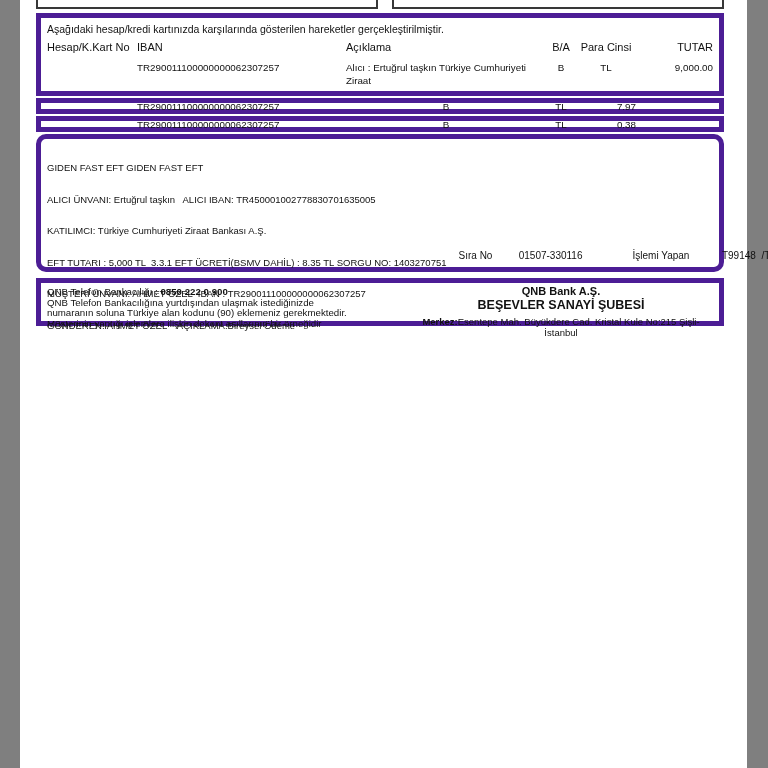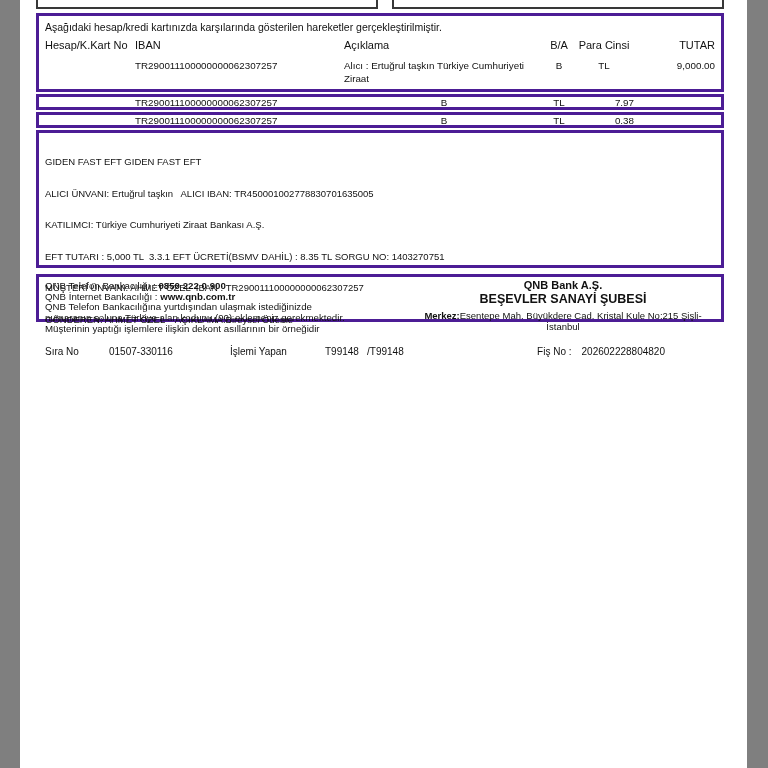--- a/index.html
+++ b/index.html
@@ -6,35 +6,35 @@
   html,body { width:768px; height:768px; overflow:hidden; }
   body { background:#7f7f7f; font-family:"Liberation Sans", sans-serif; color:#111; }
   .paper { position:absolute; left:20px; top:0; width:727px; height:768px; background:#ffffff; }
   .doc { padding-left:16px; padding-right:23px; }
 
   .stub-row { display:flex; gap:14px; height:9px; }
   .stub { background:#fff; border:2px solid #383838; border-top:none; }
   .stub-left { width:342px; }
   .stub-right { flex:1; }
 
-  .box { border:3px solid #4c1d95; background:#fff; }
+  .box { border:5px solid #4c1d95; background:#fff; }
 
   .boxA { margin-top:4px; padding-bottom:4px; }
   .intro { font-size:10.5px; line-height:12px; padding:5px 6px 0 6px; }
 
   .trow { display:grid; grid-template-columns:90px 209px 200px 30px 60px 1fr; padding:0 6px; font-size:9.8px; line-height:13px; }
   .hdr { margin-top:6px; font-size:11px; }
   .firstrow { margin-top:7px; }
   .c-ba, .c-cur { text-align:center; }
   .c-amt { text-align:right; }
 
   .rowbox { margin-top:2px; height:16px; display:flex; align-items:center; }
   .rowbox .trow { width:100%; }
 
-  .boxD { margin-top:2px; height:138px; display:flex; flex-direction:column; justify-content:space-between; padding:3px 0 5px 0; }
+  .boxD { margin-top:2px; height:138px; display:flex; flex-direction:row; justify-content:space-between; padding:3px 0 5px 0;border-radius:10px; }
   .details { padding:0 6px; font-size:9.5px; line-height:10.5px; white-space:pre; }
 
   .sira-row { display:flex; align-items:flex-end; padding:0 6px; font-size:10px; line-height:12px; }
   .w-sira { width:64px; } .w-sirav { width:121px; } .w-isl { width:95px; }
   .w-t1 { width:42px; } .w-t2 { flex:1; }
   .fis-label { margin-right:10px; } .fis-value { margin-right:50px; }
 
   .boxE { margin-top:6px; height:48px; display:flex; }
   .f-left { flex:1; padding:4px 0 0 6px; font-size:9.7px; line-height:10.7px; }
   .f-right { width:312px; padding:3px 4px 0 0; text-align:center; font-size:9.5px; line-height:11px; }
@@ -109,21 +109,20 @@
         <span class="w-t1">T99148</span>
         <span class="w-t2">/T99148</span>
         <span class="fis-label">Fiş No :</span>
         <span class="fis-value">202602228804820</span>
       </div>
     </div>
 
     <div class="box boxE">
       <div class="f-left">
         <div><span>QNB Telefon Bankacılığı :</span> <span class="b">0850 222 0 900</span></div>
-        <div><span>QNB İnternet Bankacılığı :</span> <span class="b">www.qnb.com.tr</span></div>
         <div>QNB Telefon Bankacılığına yurtdışından ulaşmak istediğinizde</div>
         <div>numaranın soluna Türkiye alan kodunu (90) eklemeniz gerekmektedir.</div>
         <div>Müşterinin yaptığı işlemlere ilişkin dekont asıllarının bir örneğidir</div>
       </div>
       <div class="f-right">
         <div class="bank-name">QNB Bank A.Ş.</div>
         <div class="branch-name">BEŞEVLER SANAYİ ŞUBESİ</div>
         <div><span class="b">Merkez:</span><span>Esentepe Mah. Büyükdere Cad. Kristal Kule No:215 Şişli-İstanbul</span></div>
       </div>
     </div>

